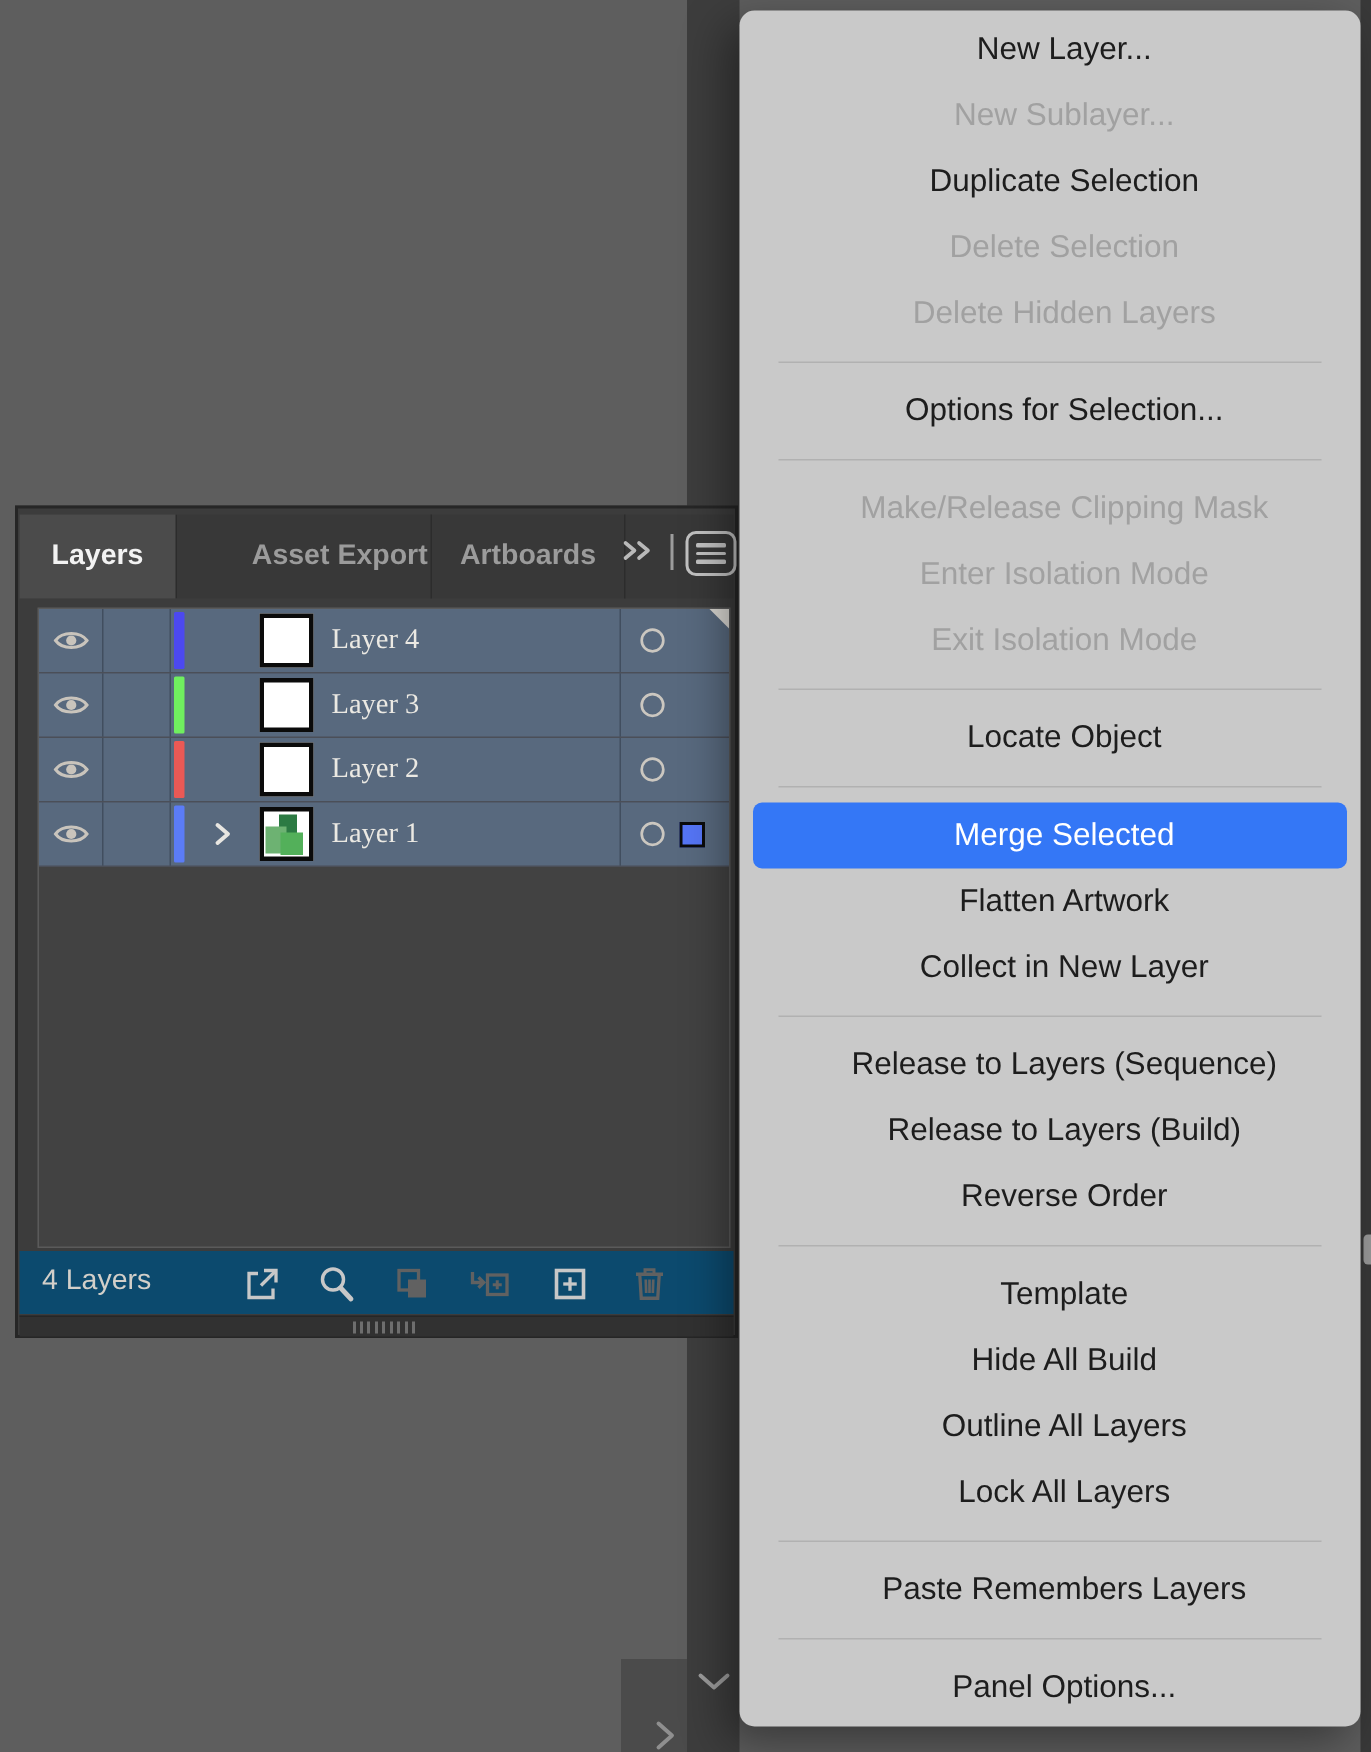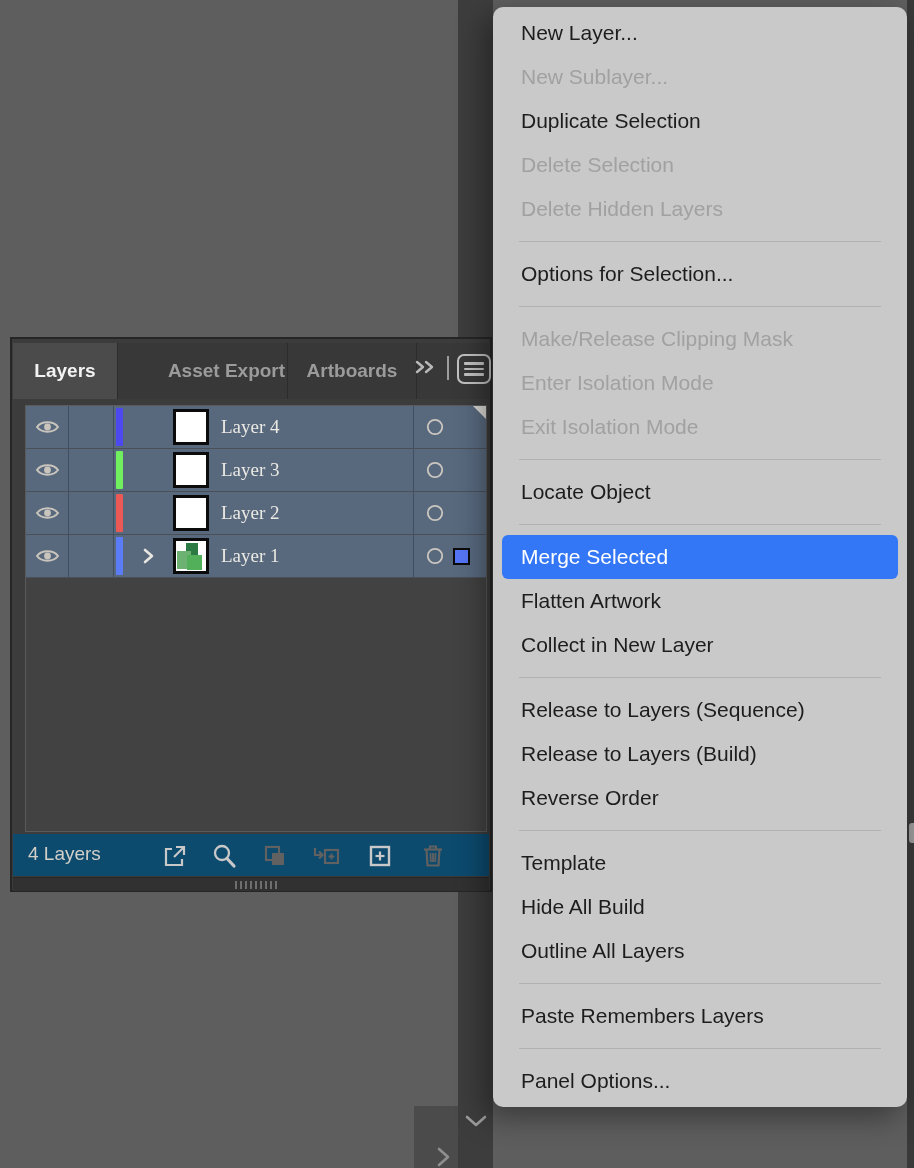--- a/index.html
+++ b/index.html
@@ -42,21 +42,21 @@
   .art-sq{position:absolute;}
 
   .bbar{position:absolute;left:1px;top:495px;width:476px;height:42px;background:#0c4a6e;}
   .bbar .status{position:absolute;left:15px;top:9px;font-size:19px;color:#d2cfc9;}
   .bico{position:absolute;top:8px;}
   .gstrip{position:absolute;left:1px;top:538px;width:476px;height:13px;background:#313131;border-top:1px solid #262626;}
   .grip{position:absolute;left:222px;top:3px;width:44px;height:8px;background:repeating-linear-gradient(90deg,#6e6e6e 0 2px,transparent 2px 5px);}
 
   
   .menu{position:absolute;left:493px;top:7px;width:414px;background:#c9c9c9;border-radius:10px;padding:4px 0;box-shadow:-8px 10px 30px rgba(0,0,0,.4);box-sizing:border-box;}
-  .mi{height:44px;line-height:44px;margin:0 9px;padding-left:19px;font-size:21px;color:#1d1d1d;border-radius:6px;white-space:nowrap;overflow:hidden;}
+  .mi{height:44px;line-height:44px;margin:0 9px;padding-left:19px;font-size:21px;color:#1d1d1d;border-radius:6px;white-space:nowrap;overflow:hidden;text-align:center;}
   .mi.disabled{color:#a1a1a1;}
   .mi.selected{background:#3477f6;color:#ffffff;}
   .msep{height:1px;background:#b1b1b1;margin:10px 26px;}
 </style>
 </head>
 <body>
 
 <div class="stage">
 
   <div class="dock-strip"></div>
@@ -256,19 +256,20 @@
     <div class="mi">Flatten Artwork</div>
     <div class="mi">Collect in New Layer</div>
     <div class="msep"></div>
     <div class="mi">Release to Layers (Sequence)</div>
     <div class="mi">Release to Layers (Build)</div>
     <div class="mi">Reverse Order</div>
     <div class="msep"></div>
     <div class="mi">Template</div>
     <div class="mi">Hide All Build</div>
     <div class="mi">Outline All Layers</div>
+    <div class="mi">Lock All Layers</div>
     <div class="msep"></div>
     <div class="mi">Paste Remembers Layers</div>
     <div class="msep"></div>
     <div class="mi">Panel Options...</div>
   </div>
 
 </div>
 
 </body></html>

